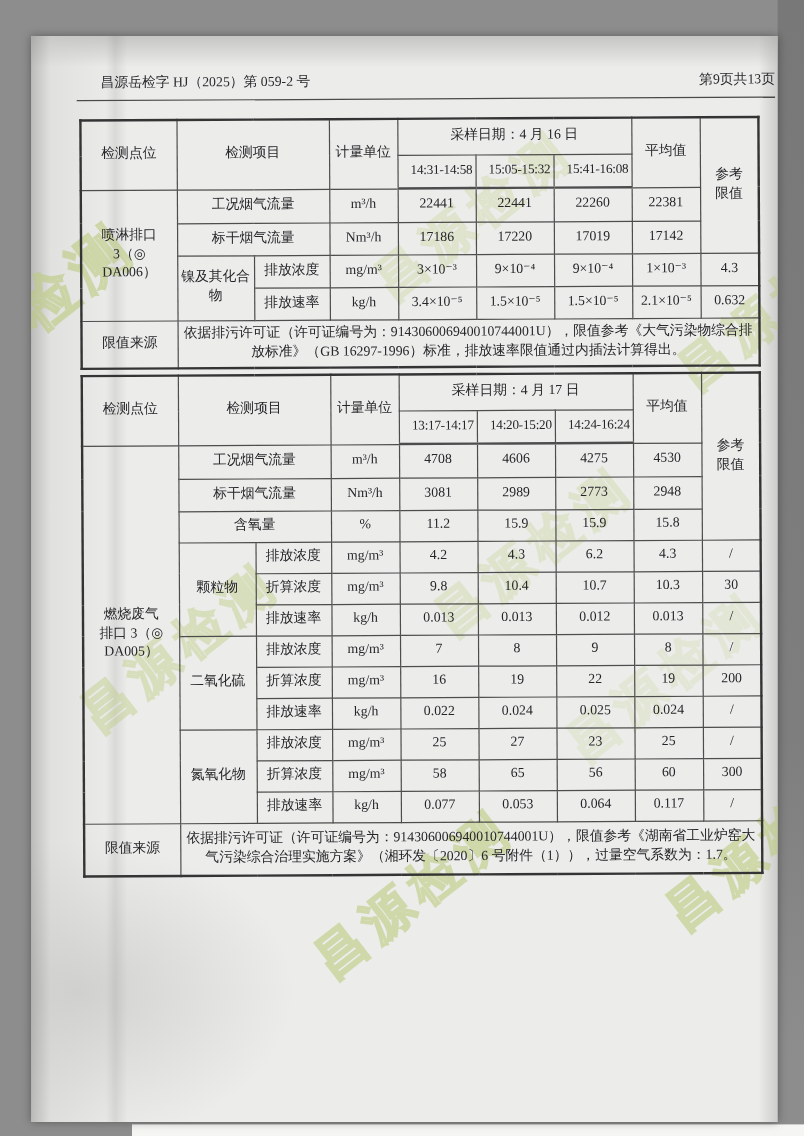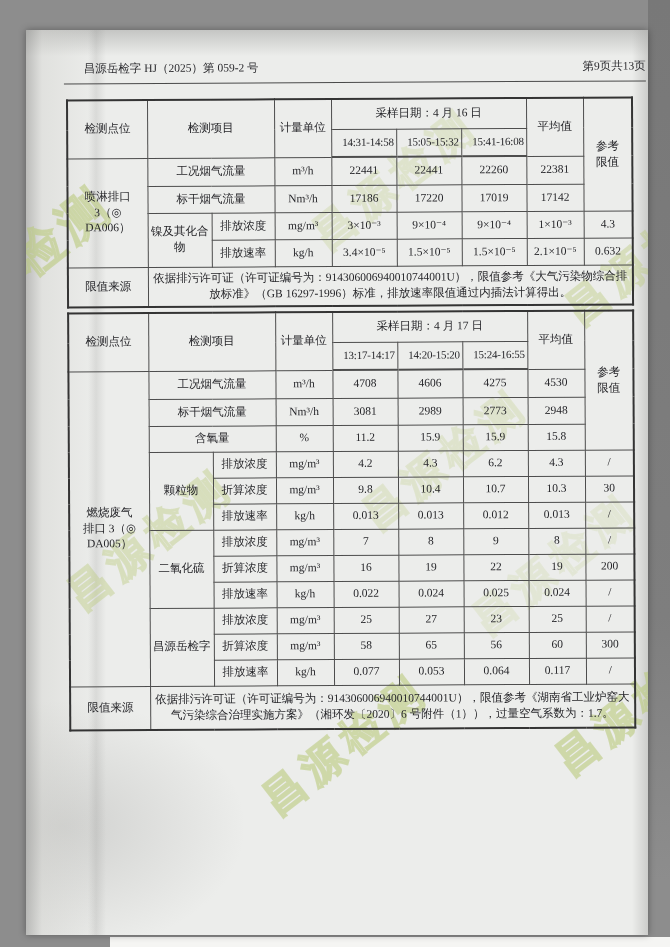--- a/index.html
+++ b/index.html
@@ -179,21 +179,21 @@
         <th rowspan="2" colspan="2">检测项目</th>
         <th rowspan="2">计量单位</th>
         <th colspan="3">采样日期：4 月 17 日</th>
         <th rowspan="2" class="bold">平均值</th>
         <th rowspan="5" class="pre">参考
 限值</th>
       </tr>
       <tr class="h2" style="height:28px">
         <th class="times">13:17-14:17</th>
         <th class="times">14:20-15:20</th>
-        <th class="times">15:24-16:55</th>
+        <th class="times">14:24-16:24</th>
       </tr>
       <tr style="height:28px">
         <td rowspan="12" class="pre">燃烧废气
 排口 3（◎
 DA005）</td>
         <td colspan="2">工况烟气流量</td>
         <td>m³/h</td>
         <td>4708</td>
         <td>4606</td>
         <td>4275</td>
@@ -265,21 +265,21 @@
       <tr style="height:26px">
         <td>排放速率</td>
         <td>kg/h</td>
         <td>0.022</td>
         <td>0.024</td>
         <td>0.025</td>
         <td>0.024</td>
         <td>/</td>
       </tr>
       <tr style="height:26px">
-        <td rowspan="3">昌源岳检字</td>
+        <td rowspan="3">氮氧化物</td>
         <td>排放浓度</td>
         <td>mg/m³</td>
         <td>25</td>
         <td>27</td>
         <td>23</td>
         <td>25</td>
         <td>/</td>
       </tr>
       <tr style="height:26px">
         <td>折算浓度</td>

